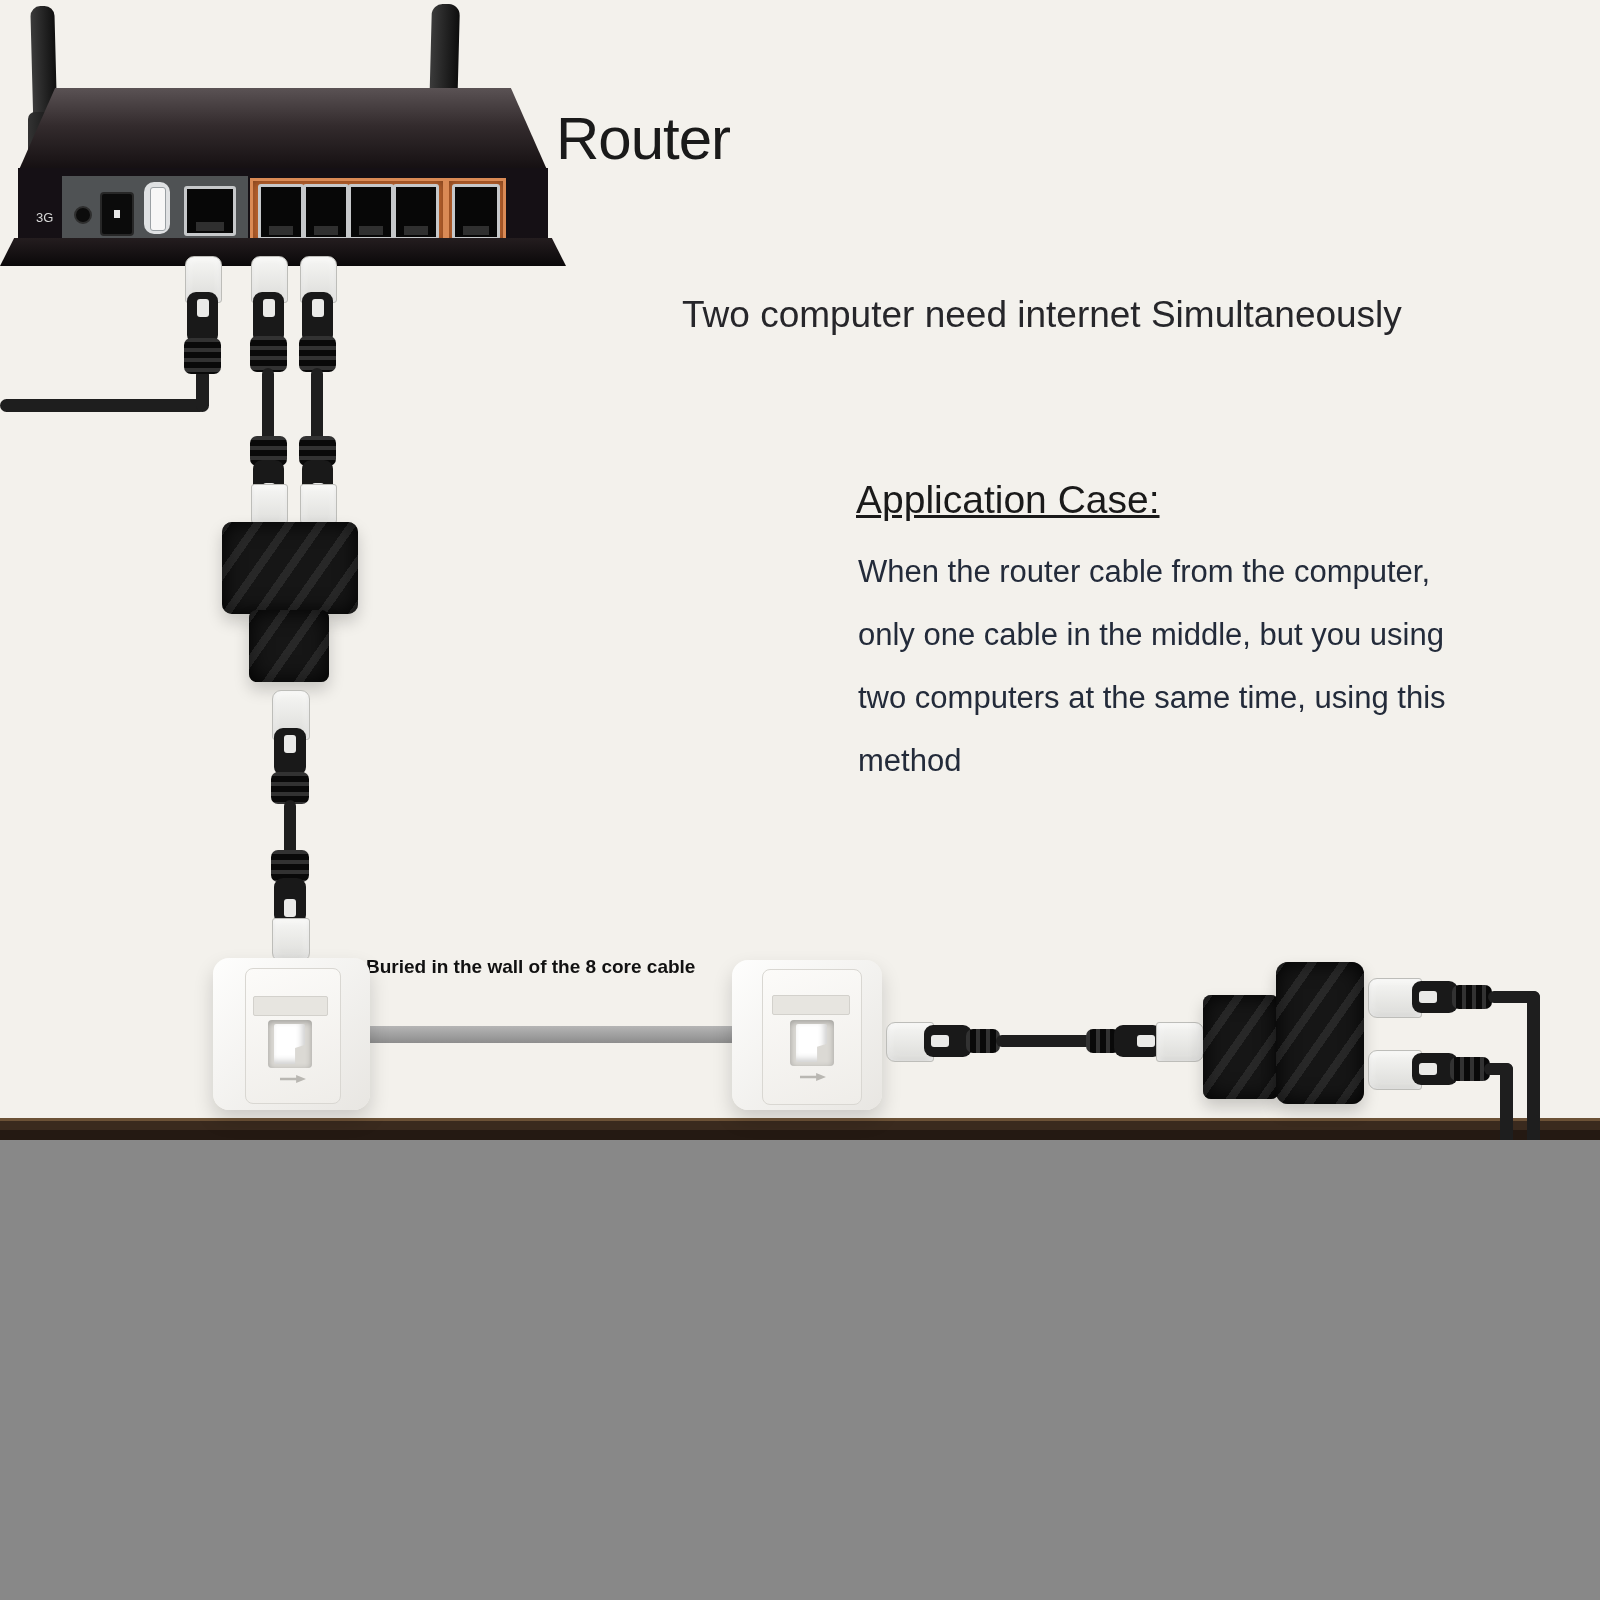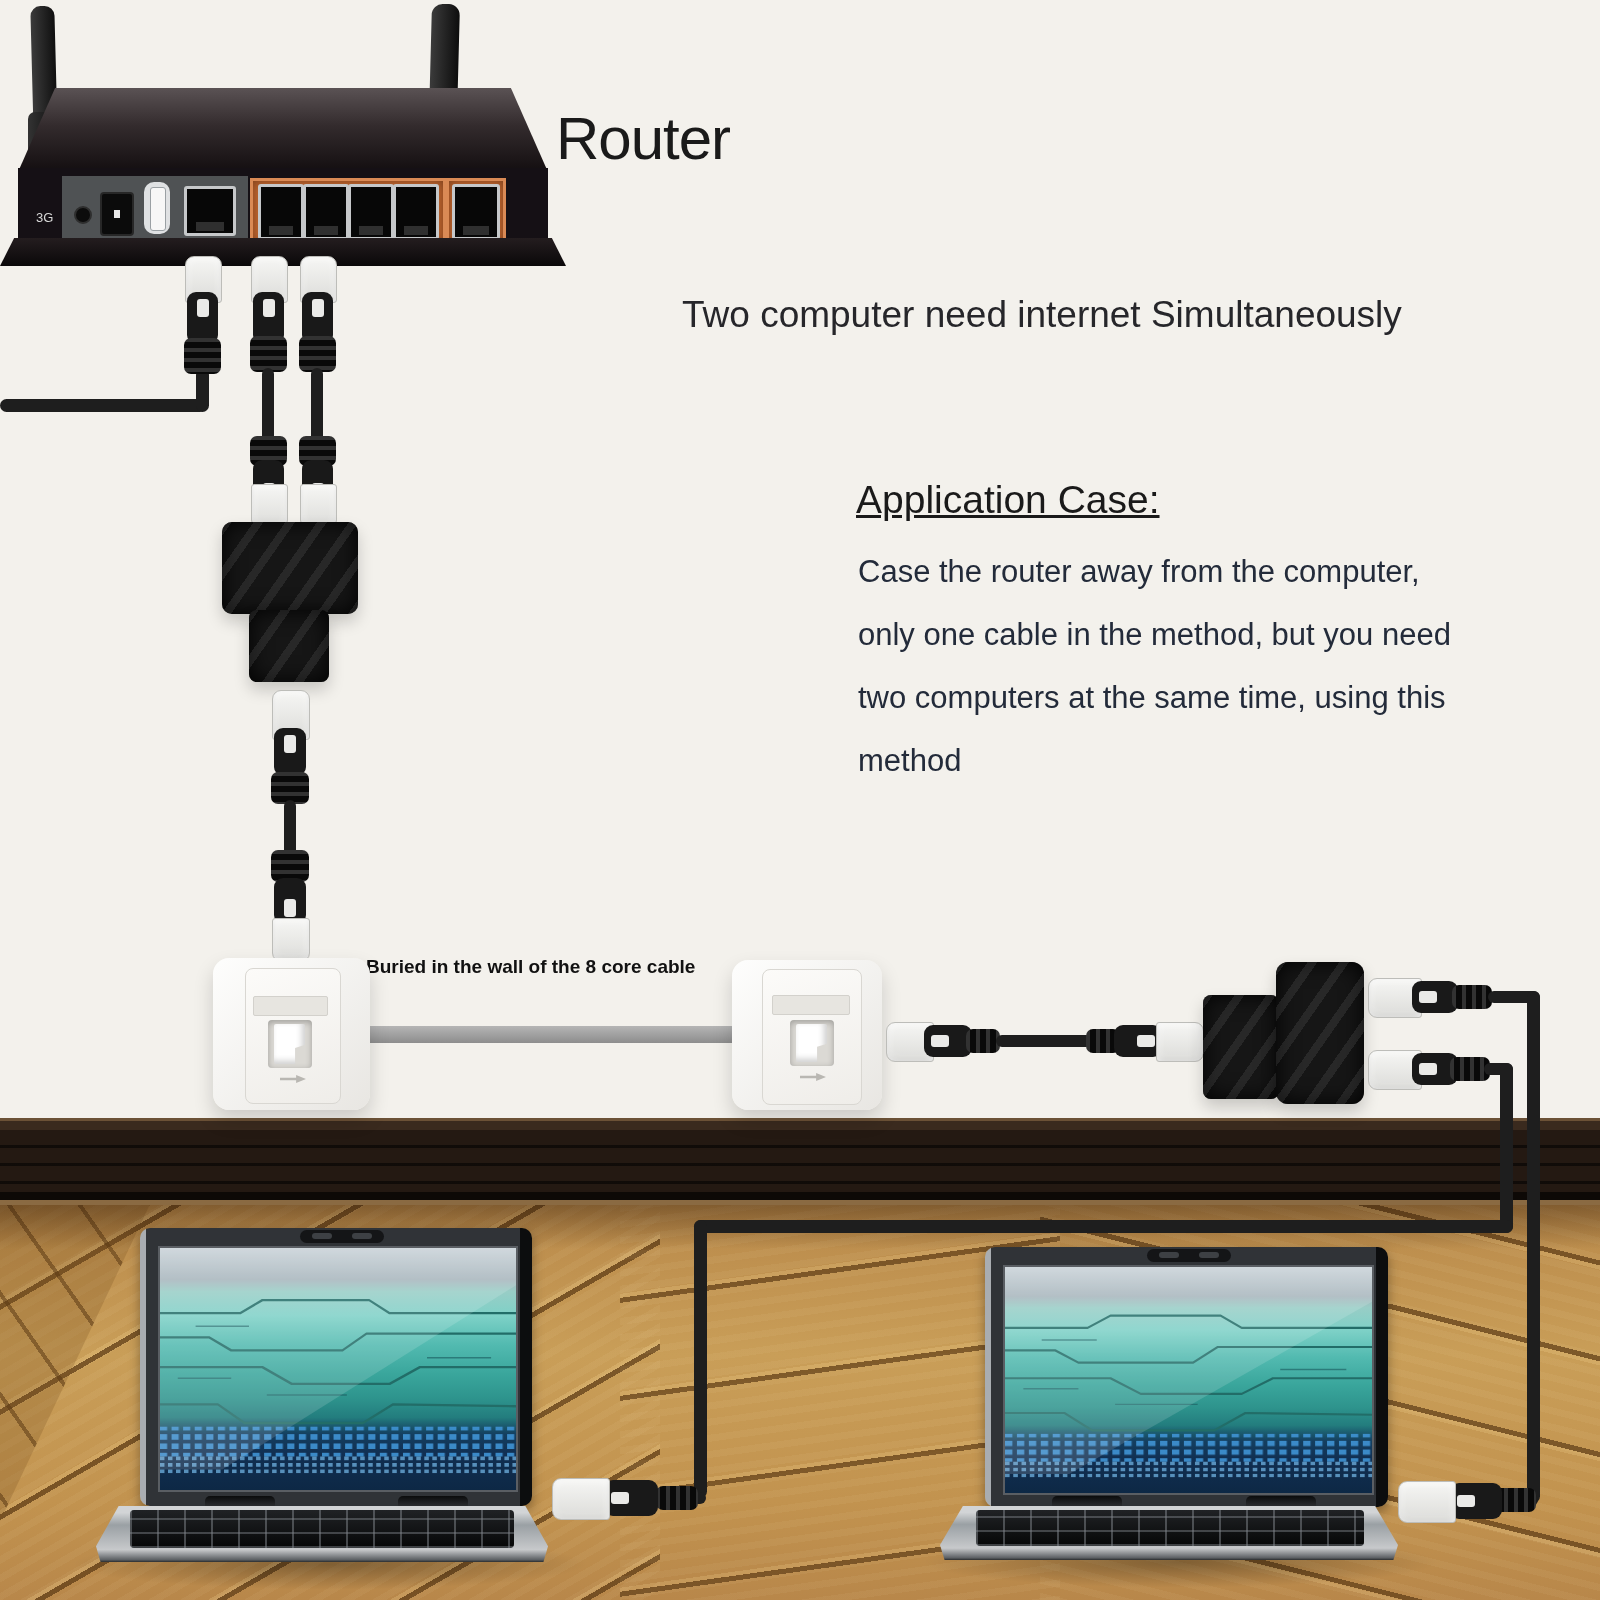--- a/index.html
+++ b/index.html
@@ -1,16 +1,16 @@
 <!DOCTYPE html>
 <html style="--wall: #f3f1ec; --text: #1a1a1a; --text-body: #232b3a; --cable: #1e1e1e; --cable-gray: #9e9e9e; --splitter: #161616; --plug-clear: #ececea; --router-orange: #c4672f; --router-panel-gray: #4f5254; --baseboard: #241912; --floor: #c49552; --floor-seam: #6e4a20; --screen-teal: #39a79c; --screen-navy: #123a5e; --screen-pixel: #3f93d4; --laptop-silver: #aeb2b6;"><head>
 <meta charset="utf-8">
 <style>
   html,body{margin:0;padding:0;background:#888;}
-  .canvas{position:relative;width:1600px;height:1600px;overflow:hidden;
+  .canvas{position:relative;width:1600px;height:1140px;overflow:hidden;
     background:var(--wall,#f3f1ec);font-family:"Liberation Sans",sans-serif;}
   .c{position:absolute;}
   .txt{position:absolute;color:var(--text,#1a1a1a);font-family:"Liberation Sans",sans-serif;white-space:nowrap;}
   
   .cb{position:absolute;background:var(--cable,#1e1e1e);border-radius:7px;}
   .gr{position:absolute;background:linear-gradient(180deg,#bcbcbc,#8d8d8d);border-radius:9px;}
   
   .tip{position:absolute;background:linear-gradient(180deg,#f6f6f4,#dcdcd9);border:1px solid #bdbdb9;
        box-shadow:inset 0 0 8px rgba(255,255,255,.9), inset 0 -2px 5px rgba(0,0,0,.14);}
   .tipV{border-radius:9px 9px 3px 3px;}  .tipVd{border-radius:3px 3px 9px 9px;}
@@ -122,22 +122,22 @@
        background:repeating-linear-gradient(14deg,transparent 0 84px,rgba(255,226,160,.18) 84px 88px,rgba(92,58,20,.70) 88px 93px),
        repeating-linear-gradient(14deg,rgba(255,240,200,.05) 0 7px,transparent 7px 16px);"></div>
   <div class="plank" style="left:0;width:340px;clip-path:polygon(0 0,44% 0,0 80%);
        background:repeating-linear-gradient(55deg,rgba(92,58,20,.55) 0 4px,transparent 4px 58px),rgba(120,80,30,.25);"></div>
   <div class="c" style="left:0;top:1205px;width:1600px;height:44px;background:linear-gradient(180deg,rgba(40,20,5,.38),transparent);"></div>
 
   <div class="txt" style="left:556px;top:104px;font-size:60px;letter-spacing:-1px;">Router</div>
   <div class="txt" style="left:682px;top:294px;font-size:37px;color:#26262a;">Two computer need internet Simultaneously</div>
   <div class="txt" style="left:856px;top:478px;font-size:39px;text-decoration:underline;">Application Case:</div>
   <div class="c" style="left:858px;top:540px;width:640px;color:var(--text-body,#232b3a);font-size:31px;line-height:63px;">
-    <div>Case the router away from the computer,</div>
-    <div>only one cable in the method, but you need</div>
+    <div>When the router cable from the computer,</div>
+    <div>only one cable in the middle, but you using</div>
     <div>two computers at the same time, using this</div>
     <div>method</div>
   </div>
   <div class="txt" style="left:366px;top:956px;font-size:19px;font-weight:bold;color:#111;">Buried in the wall of the 8 core cable</div>
 
   <div class="c" style="left:0;top:0;width:580px;height:270px;">
     <div class="c" style="left:32px;top:6px;width:24px;height:132px;background:linear-gradient(90deg,#3b3b3b,#0f0f0f);border-radius:10px;transform:rotate(-1.5deg);"></div>
     <div class="c" style="left:28px;top:112px;width:32px;height:62px;background:linear-gradient(90deg,#333,#0c0c0c);border-radius:7px;"></div>
     <div class="c" style="left:430px;top:4px;width:28px;height:150px;background:linear-gradient(90deg,#3b3b3b,#0d0d0d);border-radius:11px;transform:rotate(1.5deg);"></div>
     <div class="c" style="left:424px;top:118px;width:38px;height:60px;background:linear-gradient(90deg,#343434,#0b0b0b);border-radius:8px;"></div>

